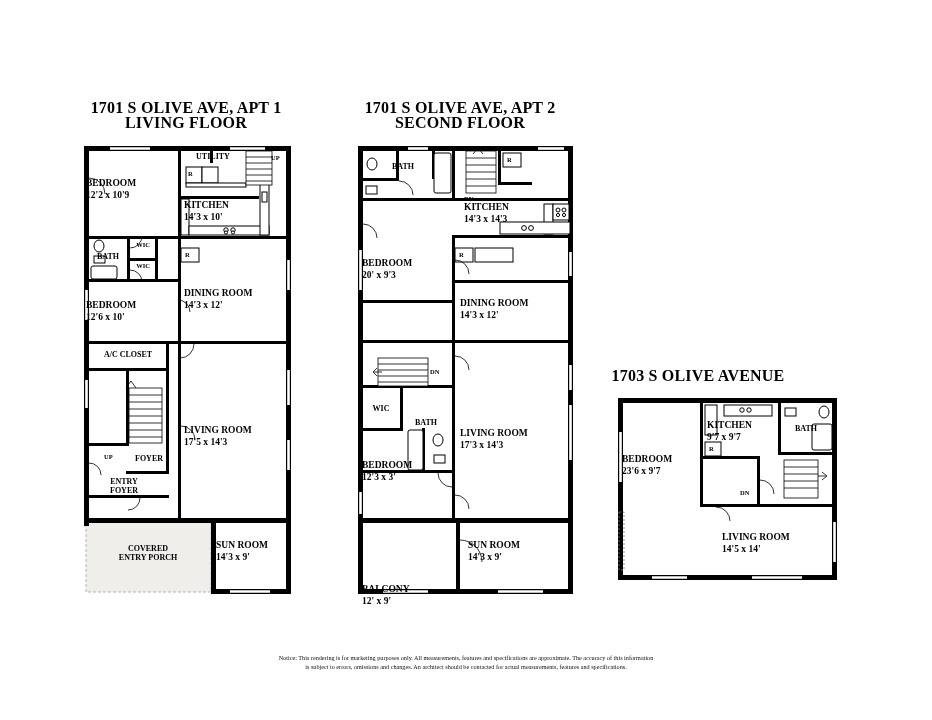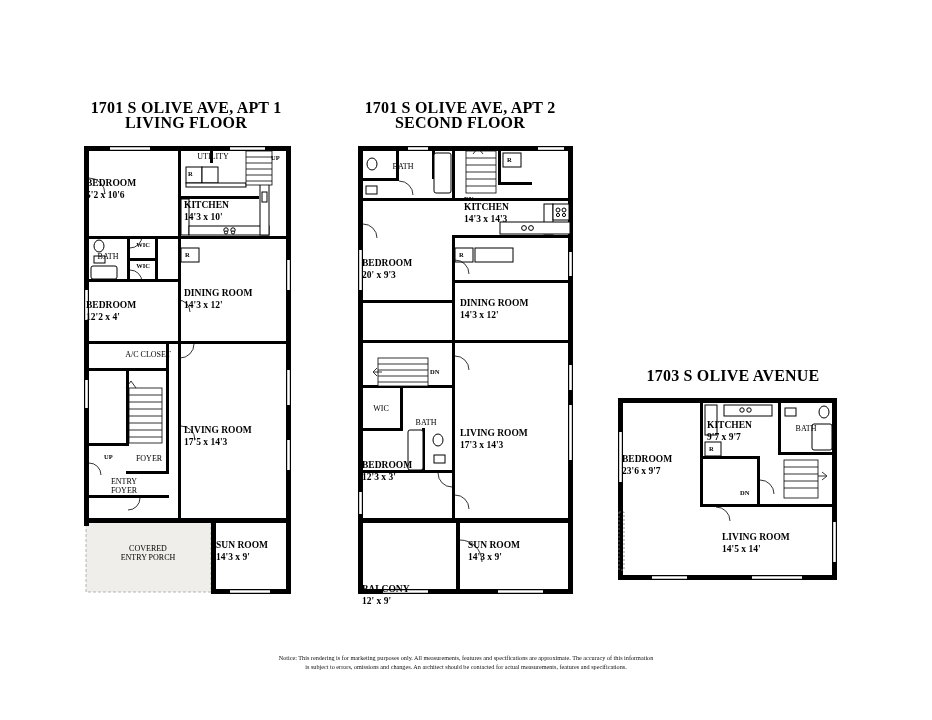--- a/index.html
+++ b/index.html
@@ -38,21 +38,21 @@
     font-weight: bold;
     display: block;
   }
   .label .dim {
     display: block;
     font-weight: bold;
   }
   .small-label {
     position: absolute;
     font-size: 8px;
-    font-weight: normal;
+    font-weight: bold;
     text-align: center;
     line-height: 9px;
     white-space: nowrap;
   }
   .tiny-label {
     position: absolute;
     font-size: 6.5px;
     font-weight: bold;
     text-align: center;
     line-height: 8px;
@@ -195,47 +195,47 @@
       <line x1="208.5" y1="230" x2="208.5" y2="265"></line>
       <line x1="208.5" y1="300" x2="208.5" y2="330"></line>
       <line x1="150" y1="8.5" x2="185" y2="8.5"></line>
       <line x1="30" y1="8.5" x2="70" y2="8.5"></line>
       <line x1="150" y1="451.5" x2="190" y2="451.5"></line>
     </g>
   </svg>
 
   <div class="label" style="left:6px; top:38px; width:92px;">
     <b>BEDROOM</b>
-    <span class="dim">5'2 x 10'6</span>
+    <span class="dim">12'2 x 10'9</span>
   </div>
   <div class="small-label" style="left:103px; top:12px; width:60px;">
     <span>UTILITY</span>
   </div>
   <div class="label" style="left:104px; top:60px; width:76px;">
     <b>KITCHEN</b>
     <span class="dim">14'3 x 10'</span>
   </div>
   <div class="small-label" style="left:8px; top:112px; width:40px;">
     <span>BATH</span>
   </div>
   <div class="tiny-label" style="left:50px; top:101px; width:26px;">
     <span>WIC</span>
   </div>
   <div class="tiny-label" style="left:50px; top:122px; width:26px;">
     <span>WIC</span>
   </div>
   <div class="label" style="left:6px; top:160px; width:92px;">
     <b>BEDROOM</b>
-    <span class="dim">12'2 x 4'</span>
+    <span class="dim">12'6 x 10'</span>
   </div>
   <div class="label" style="left:104px; top:148px; width:106px;">
     <b>DINING ROOM</b>
     <span class="dim">14'3 x 12'</span>
   </div>
-  <div class="small-label" style="left:24px; top:210px; width:88px;">
+  <div class="small-label" style="left:10px; top:210px; width:76px;">
     <span>A/C CLOSET</span>
   </div>
   <div class="label" style="left:104px; top:285px; width:104px;">
     <b>LIVING ROOM</b>
     <span class="dim">17'5 x 14'3</span>
   </div>
   <div class="small-label" style="left:50px; top:314px; width:38px;">
     <span>FOYER</span>
   </div>
   <div class="small-label" style="left:8px; top:337px; width:72px;">
@@ -418,21 +418,21 @@
     <span>DN</span>
   </div>
   <div class="tiny-label" style="left:159px; top:16px;">
     <span>R</span>
   </div>
   <div class="tiny-label" style="left:111px; top:111px;">
     <span>R</span>
   </div>
 </div>
 
-<div class="plan-title" style="left:620px; top:368px; width:226px;">
+<div class="plan-title" style="left:585px; top:368px; width:226px;">
   <span>1703 S OLIVE AVENUE</span>
 </div>
 
 <div class="plan" style="left:612px; top:392px; width:232px; height:200px;">
   <svg class="svgwrap" width="232" height="200" viewBox="0 0 232 200">
 
     <rect x="6" y="6" width="219" height="5" fill="#000"></rect>
     <rect x="6" y="6" width="5" height="182" fill="#000"></rect>
     <rect x="220" y="6" width="5" height="182" fill="#000"></rect>
     <rect x="6" y="183" width="219" height="5" fill="#000"></rect>

